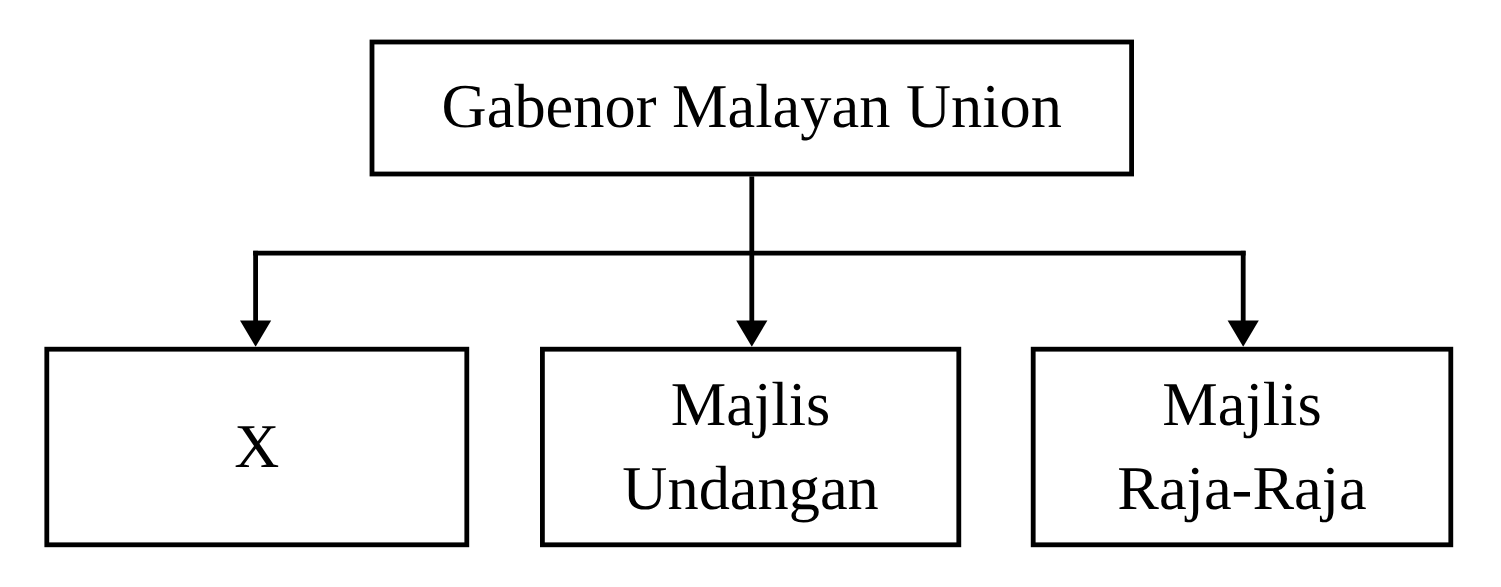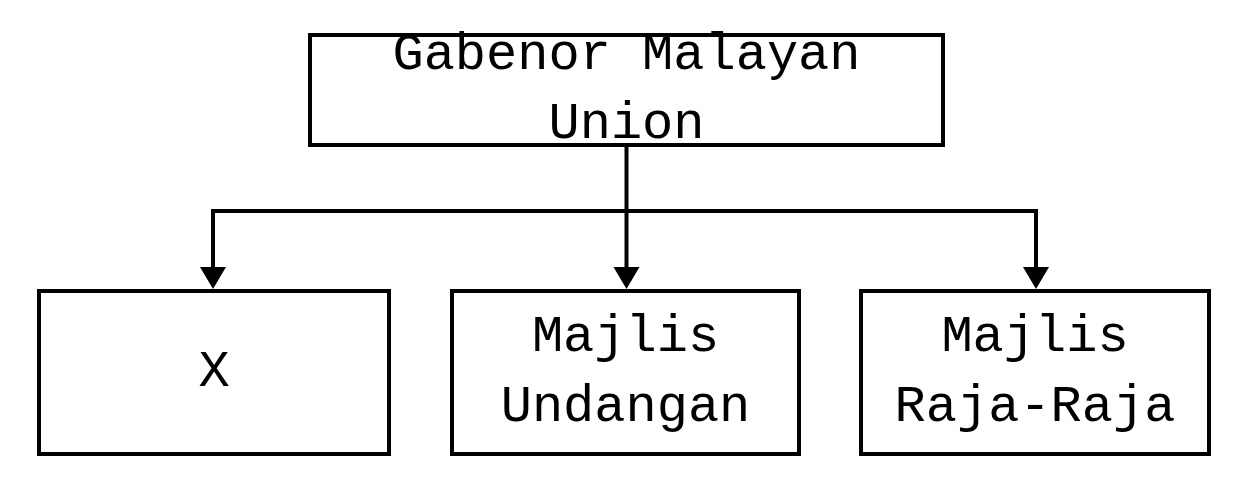--- a/index.html
+++ b/index.html
@@ -5,21 +5,21 @@
   html, body {
     margin: 0;
     padding: 0;
     background: #ffffff;
   }
   .stage {
     position: relative;
     width: 1251px;
     height: 489px;
     background: #ffffff;
-    font-family: Liberation Mono, monospace;
+    font-family: Liberation Serif, serif;
     color: #000000;
     overflow: hidden;
   }
   .connectors {
     position: absolute;
     left: 0;
     top: 0;
     width: 1251px;
     height: 489px;
     display: block;

